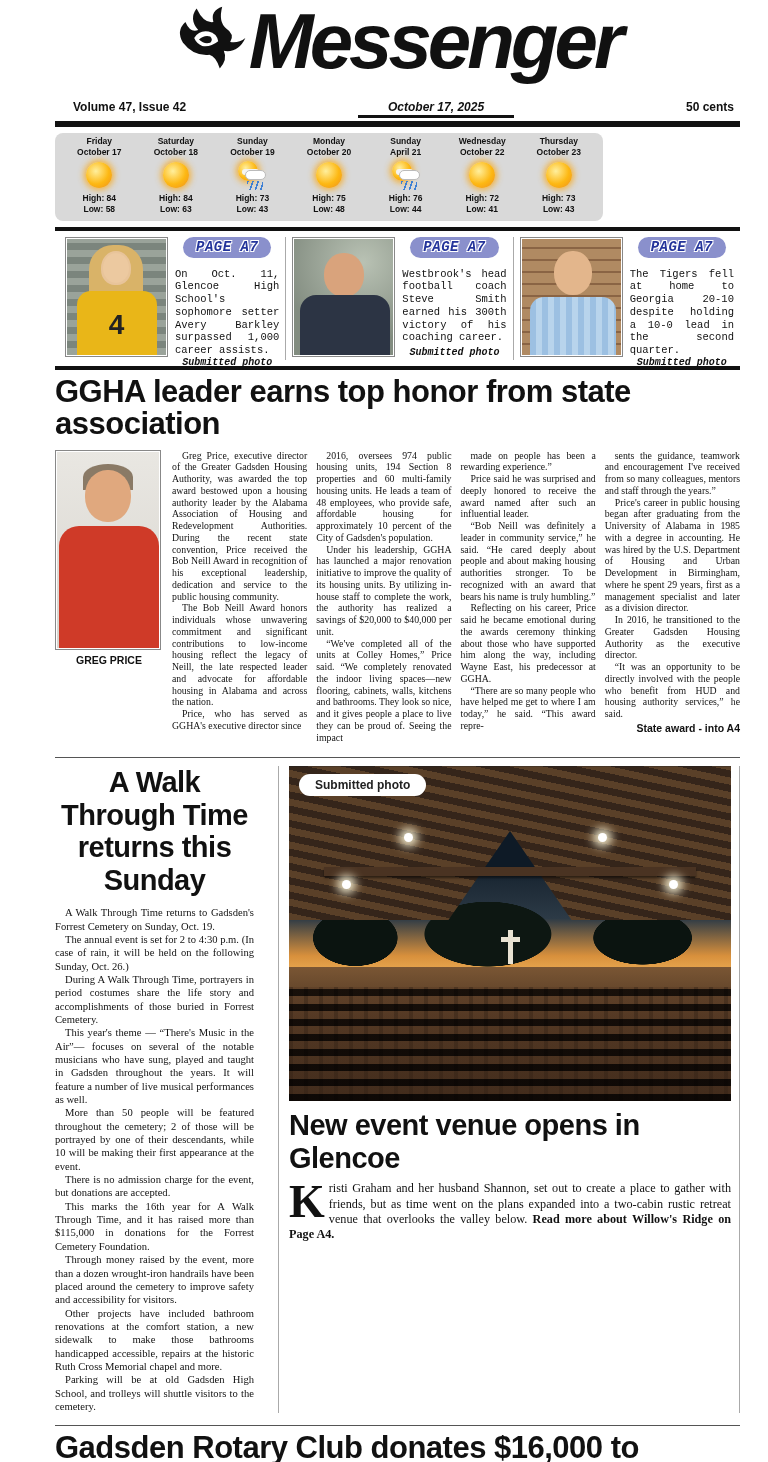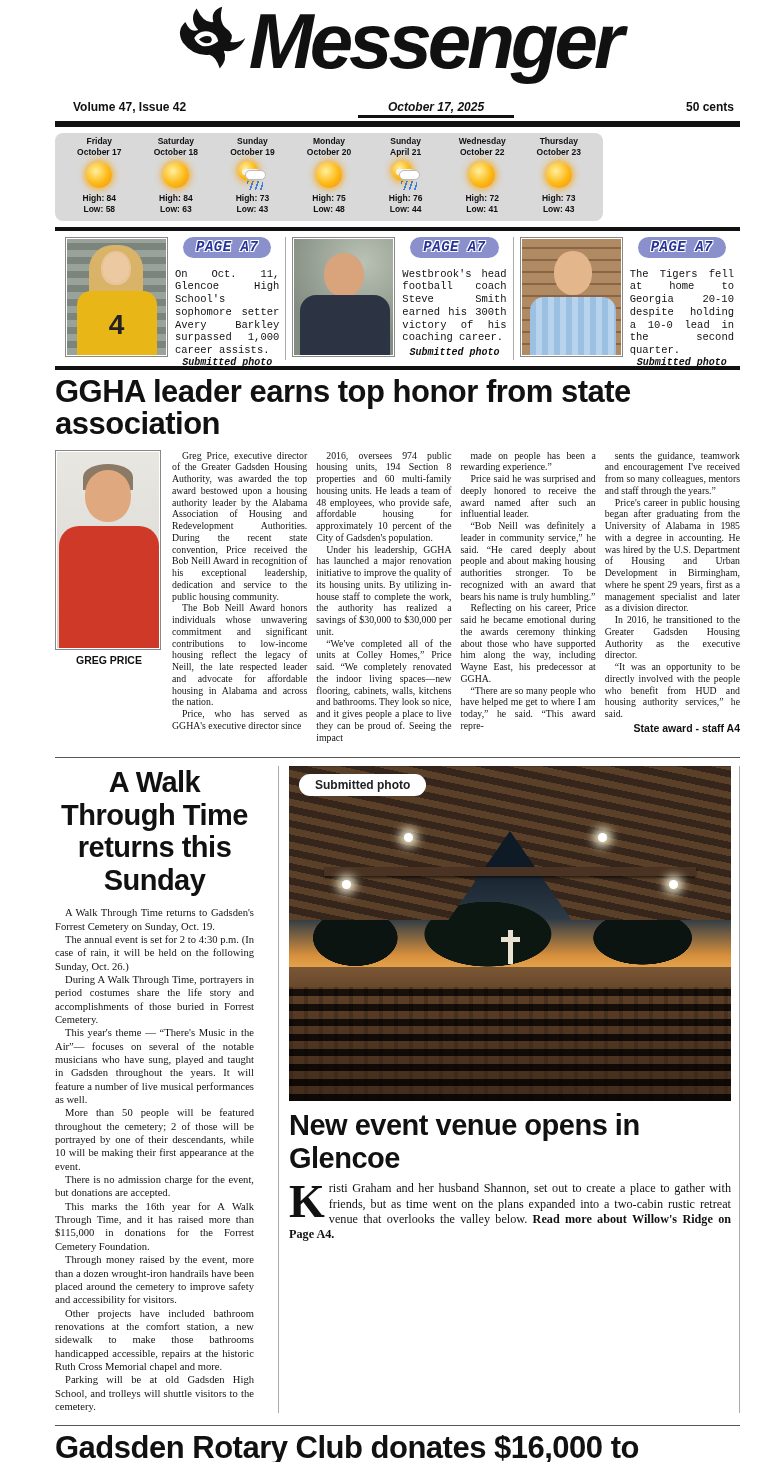--- a/index.html
+++ b/index.html
@@ -265,36 +265,36 @@
         </div>
         <div class="gp-caption">GREG PRICE</div>
       </div>
       <div class="news-col">
         <p>Greg Price, executive director of the Greater Gadsden Housing Authority, was awarded the top award bestowed upon a housing authority leader by the Alabama Association of Housing and Redevelopment Authorities. During the recent state convention, Price received the Bob Neill Award in recognition of his exceptional leadership, dedication and service to the public housing community.</p>
         <p>The Bob Neill Award honors individuals whose unwavering commitment and significant contributions to low-income housing reflect the legacy of Neill, the late respected leader and advocate for affordable housing in Alabama and across the nation.</p>
         <p>Price, who has served as GGHA's executive director since</p>
       </div>
       <div class="news-col">
         <p>2016, oversees 974 public housing units, 194 Section 8 properties and 60 multi-family housing units. He leads a team of 48 employees, who provide safe, affordable housing for approximately 10 percent of the City of Gadsden's population.</p>
-        <p>Under his leadership, GGHA has launched a major renovation initiative to improve the quality of its housing units. By utilizing in-house staff to complete the work, the authority has realized a savings of $30,000 to $30,000 per unit.</p>
+        <p>Under his leadership, GGHA has launched a major renovation initiative to improve the quality of its housing units. By utilizing in-house staff to complete the work, the authority has realized a savings of $20,000 to $40,000 per unit.</p>
         <p>“We've completed all of the units at Colley Homes,” Price said. “We completely renovated the indoor living spaces—new flooring, cabinets, walls, kitchens and bathrooms. They look so nice, and it gives people a place to live they can be proud of. Seeing the impact</p>
       </div>
       <div class="news-col">
         <p>made on people has been a rewarding experience.”</p>
         <p>Price said he was surprised and deeply honored to receive the award named after such an influential leader.</p>
         <p>“Bob Neill was definitely a leader in community service,” he said. “He cared deeply about people and about making housing authorities stronger. To be recognized with an award that bears his name is truly humbling.”</p>
         <p>Reflecting on his career, Price said he became emotional during the awards ceremony thinking about those who have supported him along the way, including Wayne East, his predecessor at GGHA.</p>
         <p>“There are so many people who have helped me get to where I am today,” he said. “This award repre-</p>
       </div>
       <div class="news-col">
         <p>sents the guidance, teamwork and encouragement I've received from so many colleagues, mentors and staff through the years.”</p>
         <p>Price's career in public housing began after graduating from the University of Alabama in 1985 with a degree in accounting. He was hired by the U.S. Department of Housing and Urban Development in Birmingham, where he spent 29 years, first as a management specialist and later as a division director.</p>
         <p>In 2016, he transitioned to the Greater Gadsden Housing Authority as the executive director.</p>
         <p>“It was an opportunity to be directly involved with the people who benefit from HUD and housing authority services,” he said.</p>
-        <div class="jump-line">State award - staff A4</div>
+        <div class="jump-line">State award - into A4</div>
       </div>
     </div>
   </section>
 
   <section class="walkvenue">
     <div class="walk-col">
       <h2 class="walk-head">A Walk Through Time returns this Sunday</h2>
       <div class="walk-body">
         <p>A Walk Through Time returns to Gadsden's Forrest Cemetery on Sunday, Oct. 19.</p>
         <p>The annual event is set for 2 to 4:30 p.m. (In case of rain, it will be held on the following Sunday, Oct. 26.)</p>

